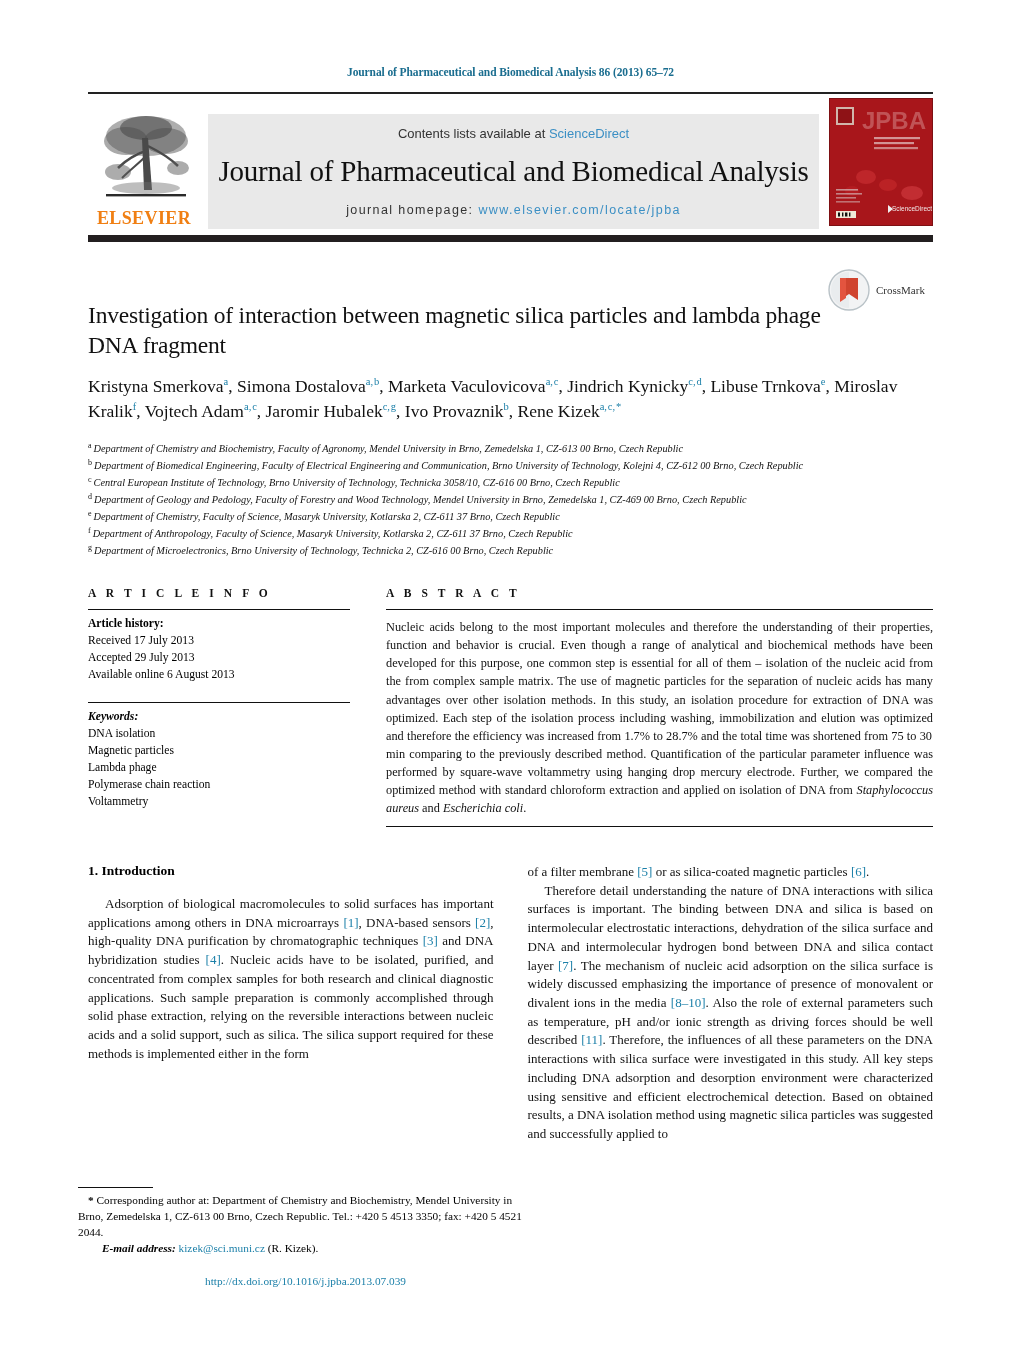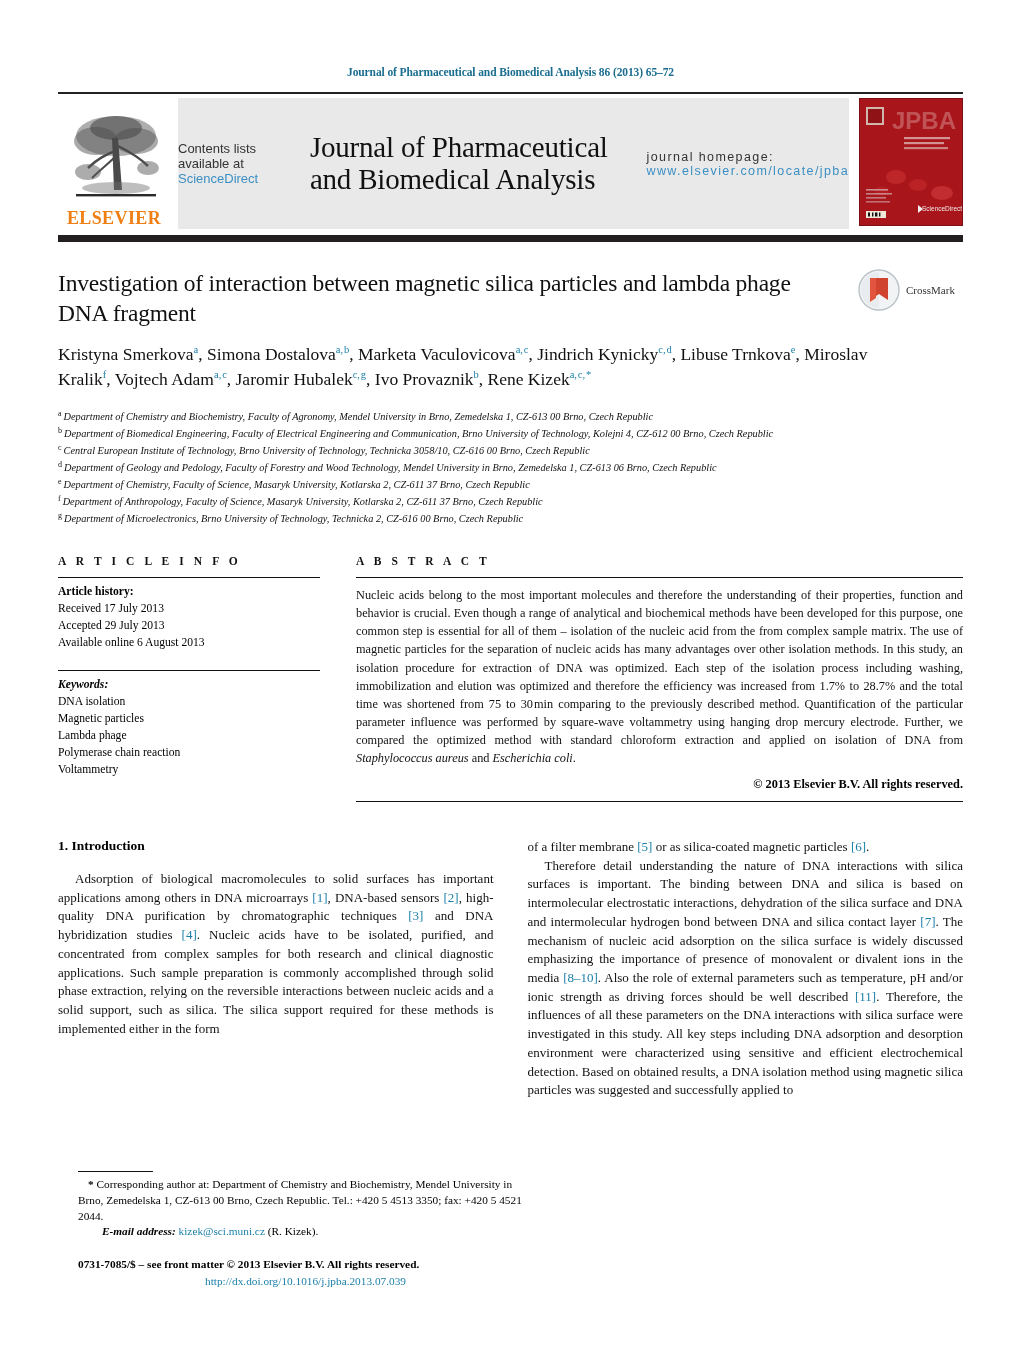--- a/index.html
+++ b/index.html
@@ -13,21 +13,21 @@
     font-family: "Liberation Serif", serif;
     color: #000;
     position: relative;
     overflow: hidden;
   }
   .page {
     position: relative;
     width: 1021px;
     height: 1351px;
     box-sizing: border-box;
-    padding: 0 58px;
+    padding: 0 88px;
   }
 
   
   .running-head {
     text-align: center;
     color: #1a6d8f;
     font-family: "Liberation Serif", serif;
     font-weight: bold;
     font-size: 11.5px;
     letter-spacing: -0.1px;
@@ -58,23 +58,23 @@
     font-weight: bold;
     font-size: 18px;
     letter-spacing: 0.4px;
     color: #f07f13;
     line-height: 1;
     margin-top: 1px;
   }
   .journal-banner {
     flex: 1 1 auto;
     background: #e9e9e9;
-    margin: 0 10px 0 8px;
-    display: flex;
-    flex-direction: row;
+    margin: 16px 10px 0 8px;
+    display: flex;
+    flex-direction: column;
     align-items: center;
     justify-content: space-between;
     padding: 12px 0 12px 0;
   }
   .contents-line {
     font-family: "Liberation Sans", sans-serif;
     font-size: 13px;
     color: #333;
   }
   .contents-line .sd {
@@ -116,20 +116,21 @@
     position: relative;
     padding-top: 26px;
   }
   .art-title {
     font-family: "Liberation Serif", serif;
     font-size: 23.5px;
     line-height: 1.28;
     color: #111;
     max-width: 740px;
     letter-spacing: -0.2px;
+    margin-top: 32px;
   }
   .crossmark {
     position: absolute;
     right: 2px;
     top: 22px;
     width: 104px;
     height: 52px;
     display: flex;
     align-items: center;
     gap: 5px;
@@ -334,21 +335,21 @@
       </svg>
       <span class="cm-label">CrossMark</span>
     </div>
 
     <div class="authors">Kristyna Smerkova<sup>a</sup>, Simona Dostalova<sup>a, b</sup>, Marketa Vaculovicova<sup>a, c</sup>, Jindrich Kynicky<sup>c, d</sup>, Libuse Trnkova<sup>e</sup>, Miroslav Kralik<sup>f</sup>, Vojtech Adam<sup>a, c</sup>, Jaromir Hubalek<sup>c, g</sup>, Ivo Provaznik<sup>b</sup>, Rene Kizek<sup>a, c, *</sup></div>
 
     <div class="affiliations">
       <div class="aff"><sup>a</sup><span>Department of Chemistry and Biochemistry, Faculty of Agronomy, Mendel University in Brno, Zemedelska 1, CZ-613 00 Brno, Czech Republic</span></div>
       <div class="aff"><sup>b</sup><span>Department of Biomedical Engineering, Faculty of Electrical Engineering and Communication, Brno University of Technology, Kolejni 4, CZ-612 00 Brno, Czech Republic</span></div>
       <div class="aff"><sup>c</sup><span>Central European Institute of Technology, Brno University of Technology, Technicka 3058/10, CZ-616 00 Brno, Czech Republic</span></div>
-      <div class="aff"><sup>d</sup><span>Department of Geology and Pedology, Faculty of Forestry and Wood Technology, Mendel University in Brno, Zemedelska 1, CZ-613 06 Brno, Czech Republic</span></div>
+      <div class="aff"><sup>d</sup><span>Department of Geology and Pedology, Faculty of Forestry and Wood Technology, Mendel University in Brno, Zemedelska 1, CZ-469 00 Brno, Czech Republic</span></div>
       <div class="aff"><sup>e</sup><span>Department of Chemistry, Faculty of Science, Masaryk University, Kotlarska 2, CZ-611 37 Brno, Czech Republic</span></div>
       <div class="aff"><sup>f</sup><span>Department of Anthropology, Faculty of Science, Masaryk University, Kotlarska 2, CZ-611 37 Brno, Czech Republic</span></div>
       <div class="aff"><sup>g</sup><span>Department of Microelectronics, Brno University of Technology, Technicka 2, CZ-616 00 Brno, Czech Republic</span></div>
     </div>
   </div>
 
   <div class="info-abstract">
 
     <div class="col-info">
       <div class="sec-head">A R T I C L E    I N F O</div>
@@ -367,21 +368,20 @@
         <div>Lambda phage</div>
         <div>Polymerase chain reaction</div>
         <div>Voltammetry</div>
       </div>
     </div>
 
     <div class="col-abs">
       <div class="sec-head">A B S T R A C T</div>
       <div class="hr-black"></div>
       <div class="abs-body">Nucleic acids belong to the most important molecules and therefore the understanding of their properties, function and behavior is crucial. Even though a range of analytical and biochemical methods have been developed for this purpose, one common step is essential for all of them – isolation of the nucleic acid from the from complex sample matrix. The use of magnetic particles for the separation of nucleic acids has many advantages over other isolation methods. In this study, an isolation procedure for extraction of DNA was optimized. Each step of the isolation process including washing, immobilization and elution was optimized and therefore the efficiency was increased from 1.7% to 28.7% and the total time was shortened from 75 to 30 min comparing to the previously described method. Quantification of the particular parameter influence was performed by square-wave voltammetry using hanging drop mercury electrode. Further, we compared the optimized method with standard chloroform extraction and applied on isolation of DNA from <i>Staphylococcus aureus</i> and <i>Escherichia coli</i>.</div>
-      <div class="abs-copy">© 2013 Elsevier B.V. All rights reserved.</div>
       <div class="abs-rule-bottom"></div>
     </div>
   </div>
 
   <div class="body-cols">
     <div class="bcol">
       <div class="sect-title">1.  Introduction</div>
       <p class="para">Adsorption of biological macromolecules to solid surfaces has important applications among others in DNA microarrays <span class="ref">[1]</span>, DNA-based sensors <span class="ref">[2]</span>, high-quality DNA purification by chromatographic techniques <span class="ref">[3]</span> and DNA hybridization studies <span class="ref">[4]</span>. Nucleic acids have to be isolated, purified, and concentrated from complex samples for both research and clinical diagnostic applications. Such sample preparation is commonly accomplished through solid phase extraction, relying on the reversible interactions between nucleic acids and a solid support, such as silica. The silica support required for these methods is implemented either in the form</p>
     </div>
     <div class="bcol">
@@ -392,18 +392,17 @@
 
   <div class="footnote">
     <div class="fn-rule"></div>
     <div class="fn-corr"><b>*</b> Corresponding author at: Department of Chemistry and Biochemistry, Mendel University in Brno, Zemedelska 1, CZ-613 00 Brno, Czech Republic. Tel.: +420 5 4513 3350; fax: +420 5 4521 2044.</div>
     <div class="fn-email">
       <span class="ital">E-mail address:</span>
       <span class="link">kizek@sci.muni.cz</span>
       <span>(R. Kizek).</span>
     </div>
     <div class="issn-block">
-      <div>0731-7085/$ – see front matter © 2013 Elsevier B.V. All rights reserved.</div>
       <div class="issn-doi">http://dx.doi.org/10.1016/j.jpba.2013.07.039</div>
     </div>
   </div>
 
 </div>
 
 </body></html>

